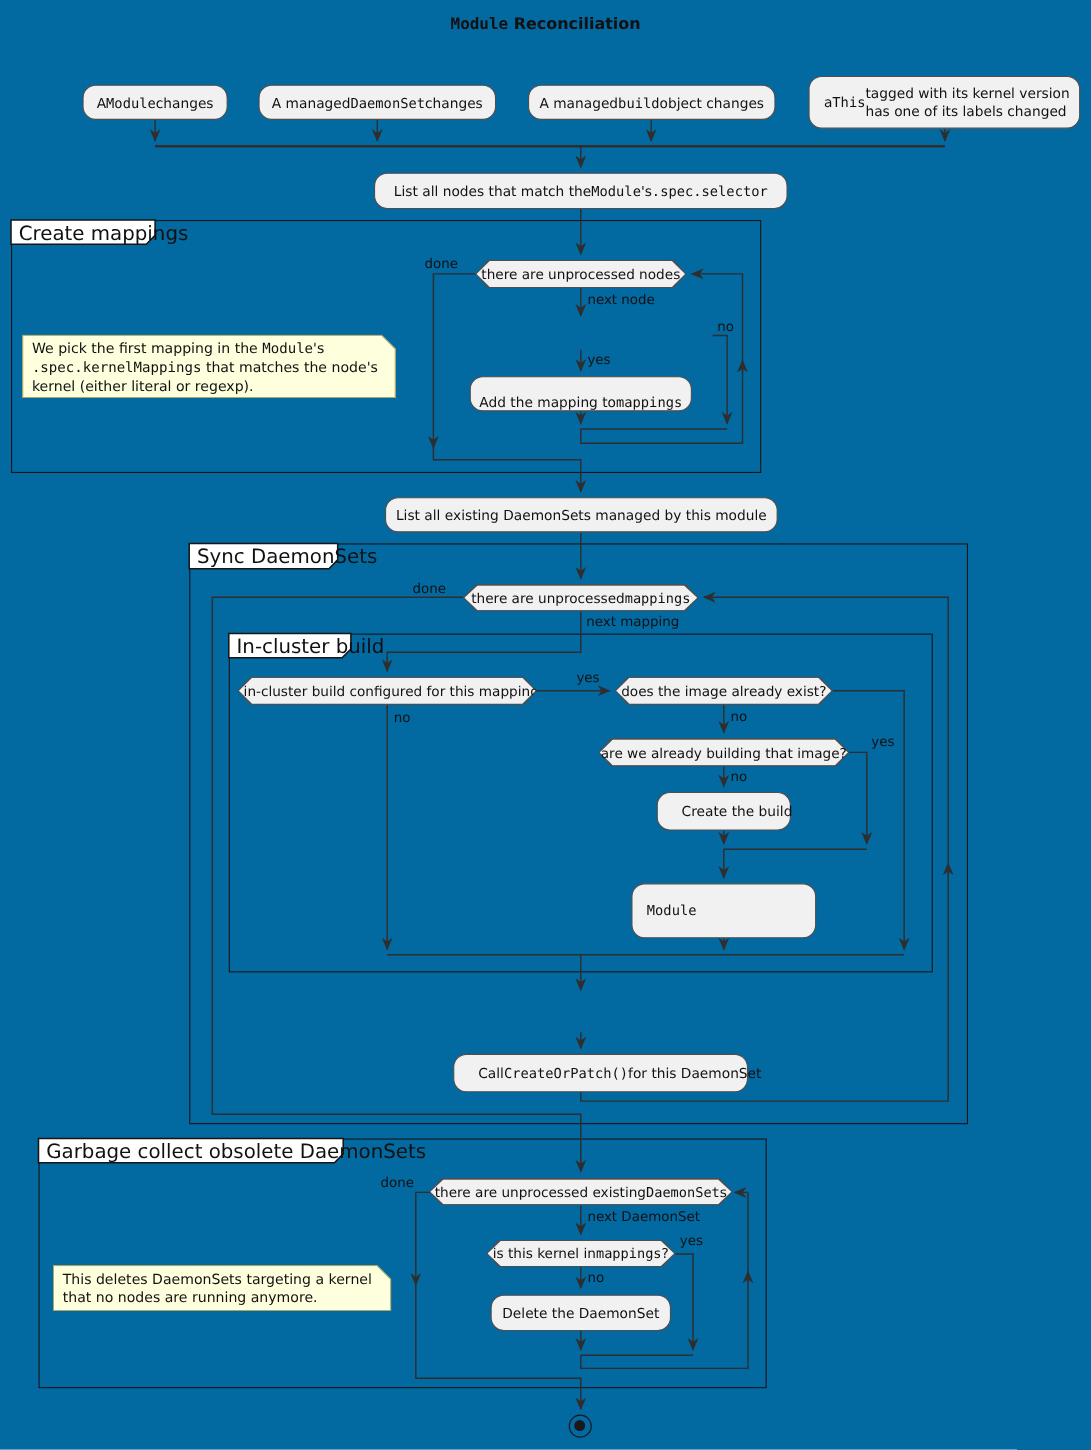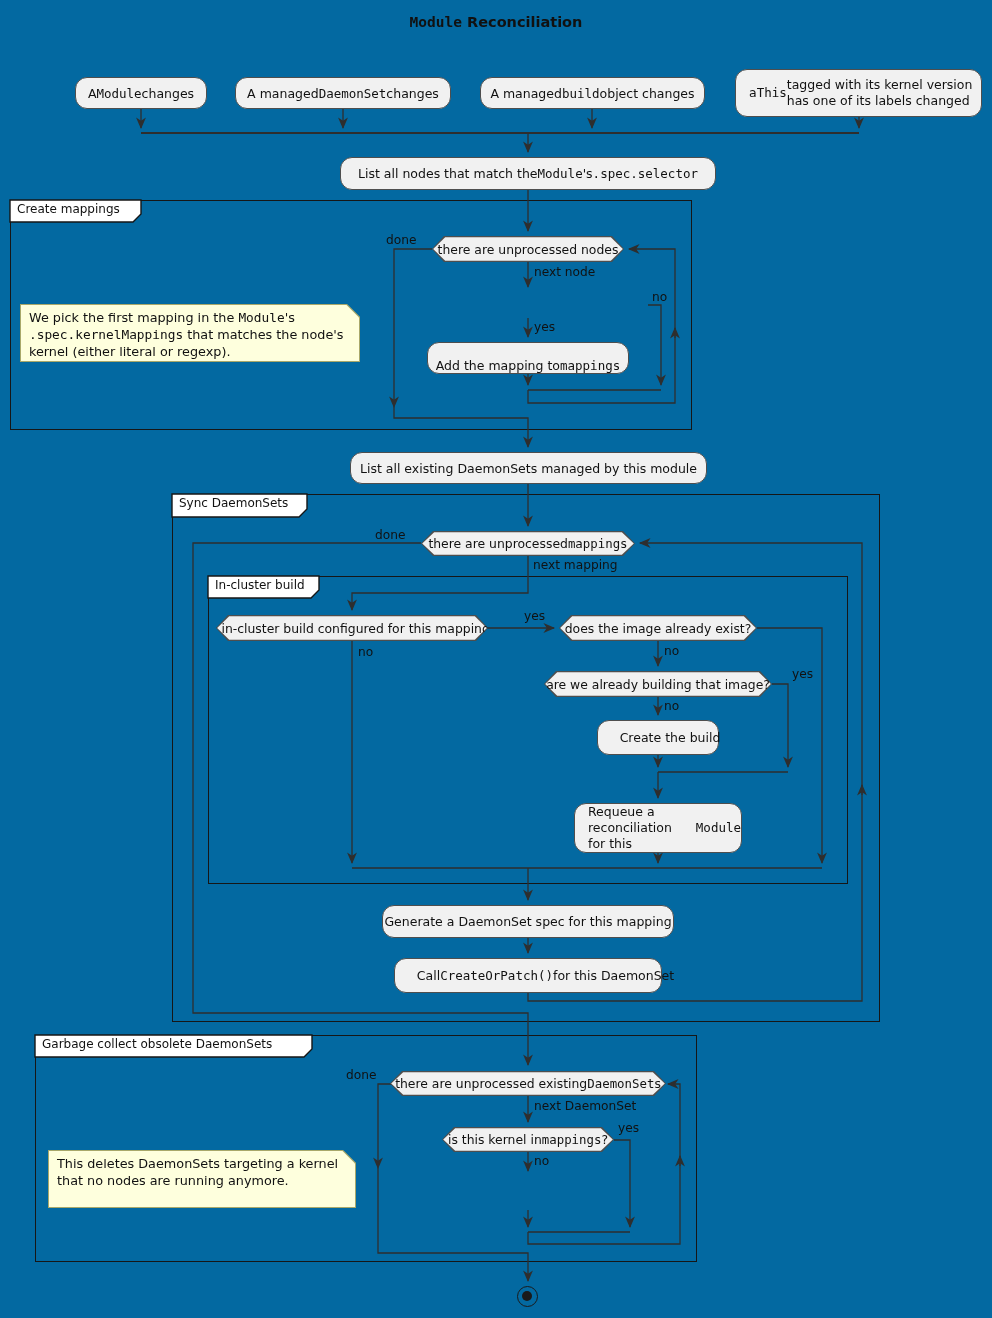--- a/index.html
+++ b/index.html
@@ -10,21 +10,21 @@
   #canvas{position:relative;width:992px;height:1318px;background:#0369a1;
           font-family:"DejaVu Sans",sans-serif;color:#111;overflow:hidden;}
   .mono{font-family:"DejaVu Sans Mono",monospace;}
   .title{position:absolute;left:0;top:14px;width:100%;text-align:center;
          font-weight:bold;font-size:14.5px;}
   svg.edges{position:absolute;left:0;top:0;pointer-events:none;}
   svg.edges path.fl{fill:none;stroke:var(--line);stroke-width:1.3px;}
   svg.edges path.thick{stroke-width:2.2px;}
   svg.edges polygon.ptab{fill:#ffffff;stroke:var(--partition-border);stroke-width:1.4px;}
   .part{position:absolute;border:1.4px solid var(--partition-border);box-sizing:border-box;}
-  .ptab-label{position:absolute;font-size:12px;padding:2px 0 0 7px;white-space:nowrap;}
+  .ptab-label{position:absolute;font-size:18px;padding:2px 0 0 7px;white-space:nowrap;}
   .act{position:absolute;background:var(--node-fill);border:1.3px solid var(--node-border);
        border-radius:12px;box-sizing:border-box;display:flex;align-items:center;
        justify-content:center;text-align:center;font-size:12.5px;white-space:nowrap;}
   .act.ml{white-space:pre-line;text-align:left;justify-content:flex-start;
           padding-left:13px;line-height:1.3;}
   .hex{position:absolute;background:var(--node-border);
        clip-path:polygon(12px 0,calc(100% - 12px) 0,100% 50%,calc(100% - 12px) 100%,12px 100%,0 50%);}
   .hex .fill{position:absolute;top:1.2px;left:1.2px;right:1.2px;bottom:1.2px;
        background:var(--node-fill);
        clip-path:polygon(12px 0,calc(100% - 12px) 0,100% 50%,calc(100% - 12px) 100%,12px 100%,0 50%);}
@@ -151,29 +151,28 @@
   <div class="act" style="left:427px;top:342px;width:202px;height:32px;align-items:flex-end;">
       <span>Add the mapping to </span>
       <span class="mono">mappings</span>
     </div>
   <div class="act" style="left:350px;top:452px;width:357px;height:32px;">
       <span>List all existing DaemonSets managed by this module</span>
     </div>
   <div class="act" style="left:597px;top:720px;width:122px;height:35px;padding-left:24px;">
       <span>Create the build</span>
     </div>
-  <div class="act ml" style="left:574px;top:803px;width:168px;height:50px;"><span>Requeue a reconciliation
-for this </span><span class="mono">Module</span></div>
-  <div class="act" style="left:382px;top:905px;width:292px;height:33px;">
-      <span>Generate a DaemonSet spec for this mapping</span>
-    </div>
-  <div class="act" style="left:394px;top:958px;width:268px;height:35px;padding-left:35px;">
+  <div class="act ml" style="left:574px;top:803px;width:168px;height:50px;"><span class="mono">Module</span></div>
+  <div class="act" style="left:412px;top:958px;width:268px;height:35px;padding-left:35px;">
       <span>Call </span>
       <span class="mono">CreateOrPatch()</span>
       <span> for this DaemonSet</span>
+    </div>
+  <div class="act" style="left:446px;top:1177px;width:164px;height:33px;">
+      <span>Delete the DaemonSet</span>
     </div>
 
   <div class="hex" style="left:432px;top:236px;width:192px;height:26px;text-align:center;">
     <div class="fill"></div>
     <div class="lbl">
         <span>there are unprocessed nodes</span>
       </div>
   </div>
   <div class="hex" style="left:421px;top:531px;width:214px;height:25px;">
     <div class="fill"></div>
@@ -217,21 +216,21 @@
       </div>
   </div>
 
   <div class="note" style="left:20px;top:304px;width:340px;height:58px;">
     <div class="fill"></div>
     <div class="fold"></div>
     <div class="lbl"><span>We pick the first mapping in the </span><span class="mono">Module</span><span>'s
 </span><span class="mono">.spec.kernelMappings</span><span> that matches the node's
 kernel (either literal or regexp).</span></div>
   </div>
-  <div class="note" style="left:48px;top:1150px;width:308px;height:58px;">
+  <div class="note" style="left:48px;top:1150px;width:308px;height:42px;">
     <div class="fill"></div>
     <div class="fold"></div>
     <div class="lbl"><span>This deletes DaemonSets targeting a kernel
 that no nodes are running anymore.</span></div>
   </div>
 
   <div class="elabel r" style="left:386px;top:233px;width:42px;">done</div>
   <div class="elabel" style="left:534px;top:265px;">next node</div>
   <div class="elabel" style="left:652px;top:290px;">no</div>
   <div class="elabel" style="left:534px;top:320px;">yes</div>

